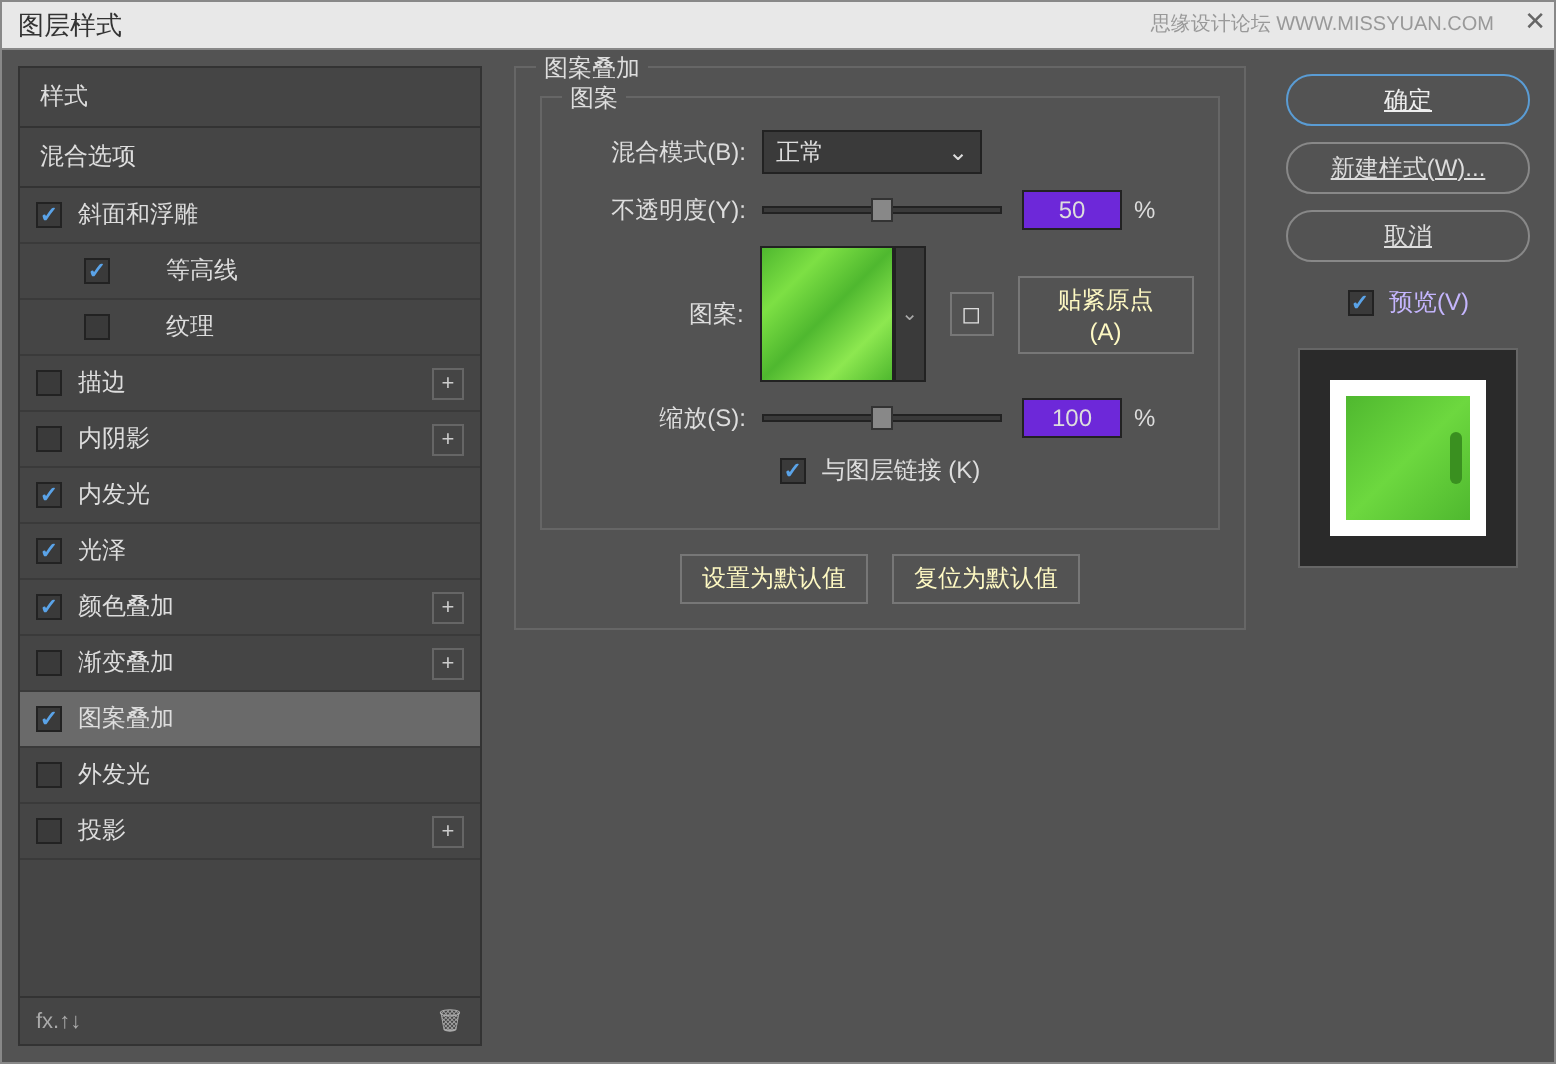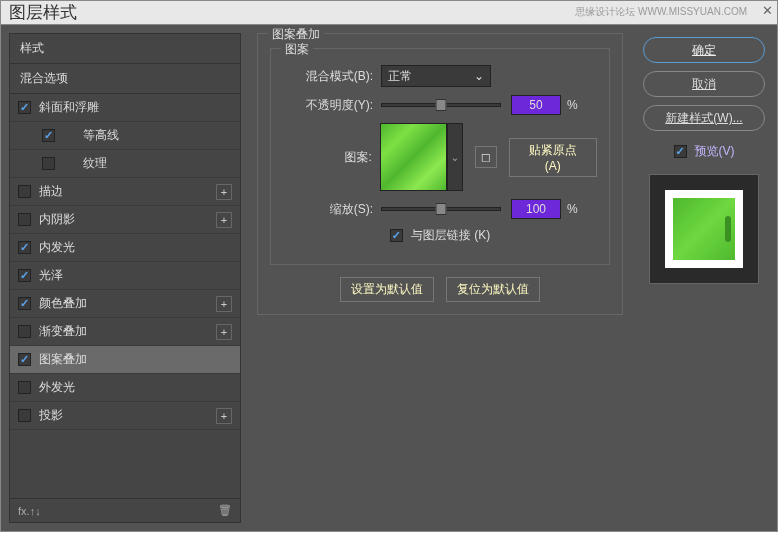--- a/index.html
+++ b/index.html
@@ -1,19 +1,19 @@
 <!DOCTYPE html>
 <html><head>
 <meta charset="utf-8">
 <style>
 * { margin: 0; padding: 0; box-sizing: border-box; font-family: "Microsoft YaHei", sans-serif; }
 body { background: #fff; width: 780px; height: 534px; position: relative; }
 .dialog { width: 778px; height: 532px; background: #535353; border: 1px solid #888; position: relative; }
 .titlebar { height: 24px; background: #e8e8e8; display: flex; align-items: center; padding: 0 8px; border-bottom: 1px solid #888; }
-.titlebar-title { font-size: 17px; color: #333; }
+.titlebar-title { font-size: 13px; color: #333; }
 .watermark { position: absolute; right: 30px; top: 4px; font-size: 10px; color: #999; }
 .close-btn { position: absolute; right: 4px; top: 2px; font-size: 13px; color: #666; cursor: pointer; }
 .content { display: flex; height: calc(100% - 24px); padding: 8px; gap: 8px; }
 .left-panel { width: 232px; background: #454545; border: 1px solid #333; display: flex; flex-direction: column; }
 .section-header { padding: 6px 10px; font-size: 12px; color: #ddd; border-bottom: 1px solid #333; }
 .style-list { flex: 1; overflow-y: auto; }
 .style-item { display: flex; align-items: center; padding: 5px 8px; font-size: 12px; color: #ddd; border-bottom: 1px solid #3a3a3a; position: relative; }
 .style-item.selected { background: #6a6a6a; }
 .style-item.indent { padding-left: 32px; gap: 20px; }
 .checkbox { width: 13px; height: 13px; margin-right: 8px; border: 1px solid #222; background: #3a3a3a; display: inline-flex; align-items: center; justify-content: center; }
@@ -169,22 +169,22 @@
         </div>
         <div class="btn-row">
           <button class="small-btn">设置为默认值</button>
           <button class="small-btn">复位为默认值</button>
         </div>
       </div>
     </div>
 
     <div class="right-panel">
       <div class="action-btn primary">确定</div>
+      <div class="action-btn">新建样式(W)...</div>
       <div class="action-btn">取消</div>
-      <div class="action-btn">新建样式(W)...</div>
       <div class="preview-check">
         <span class="checkbox checked"></span>
         <span>预览(V)</span>
       </div>
       <div class="preview-box">
         <div class="preview-inner">
             <div class="preview-green"></div>
           </div>
       </div>
     </div>

